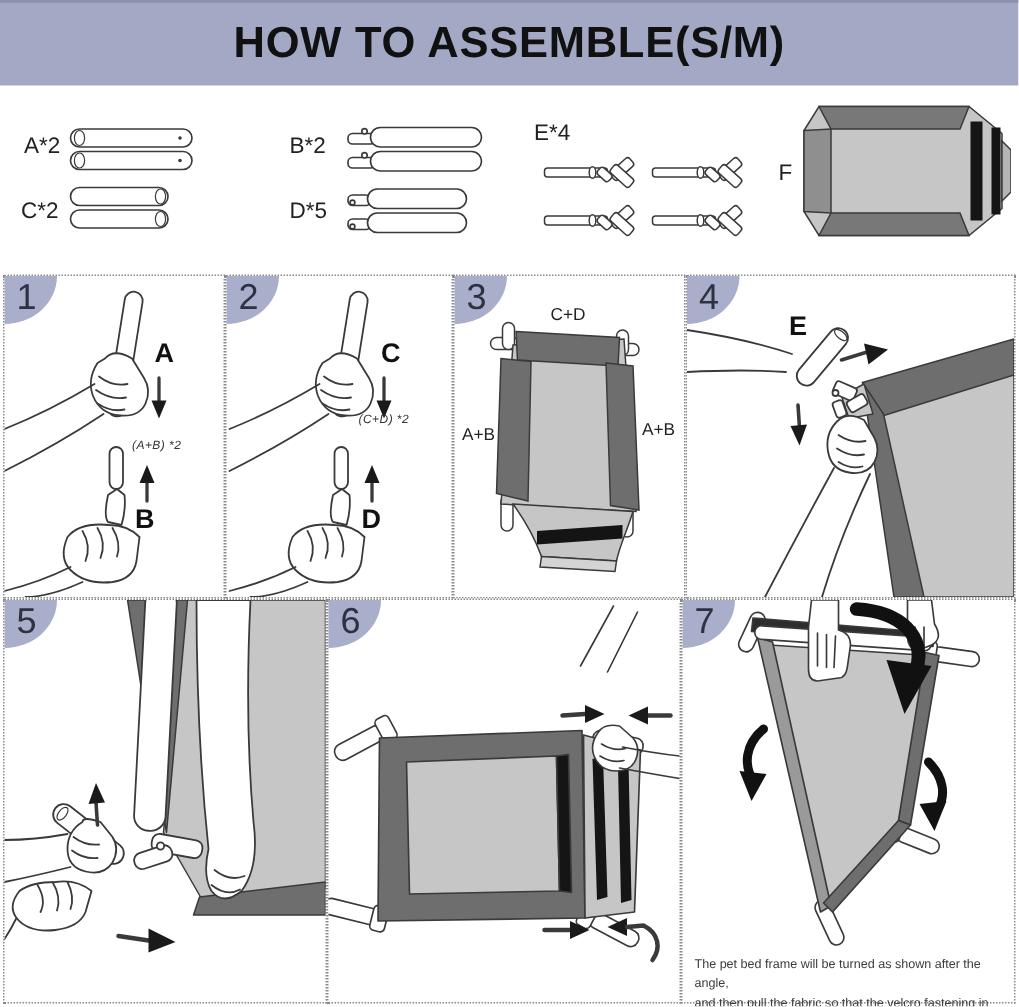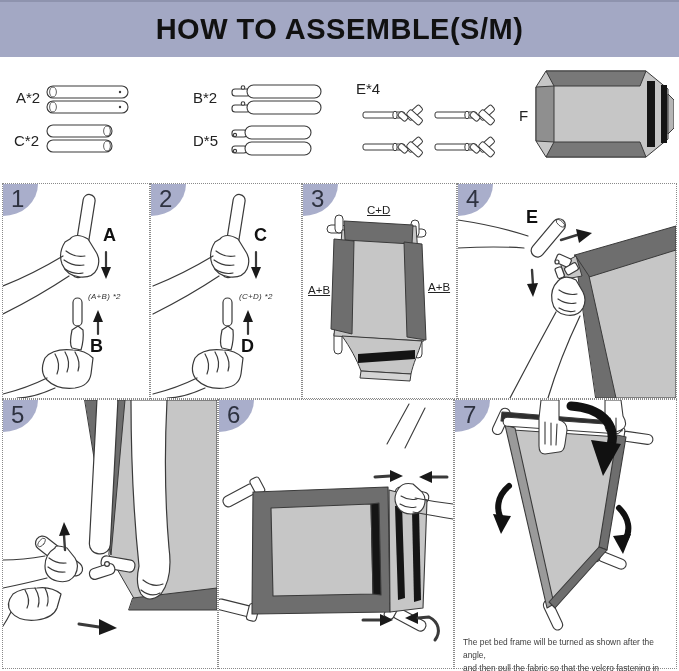--- a/index.html
+++ b/index.html
@@ -12,21 +12,21 @@
   #header .title{font-size:29px;font-weight:bold;letter-spacing:.5px;color:#111;}
   
   .part-label{position:absolute;font-size:15px;color:#222;}
   .part-svg{position:absolute;}
   
   .panel{position:absolute;border:1px dotted #8a8a8a;box-sizing:border-box;background:#fff;}
   .badge{position:absolute;left:0;top:0;width:35px;height:32px;background:#a9aecb;
          border-bottom-right-radius:100% 100%;}
   .badge-num{position:absolute;left:8px;top:1px;font-size:24px;font-weight:400;color:#2e3240;}
   .big-letter{position:absolute;font-size:18px;font-weight:bold;color:#111;}
-  .mid-label{position:absolute;font-size:11.5px;color:#222;text-decoration:underline;}
+  .mid-label{position:absolute;font-size:11.5px;color:#222;}
   .small-note{position:absolute;font-size:8px;color:#333;letter-spacing:.3px;font-style:italic;}
   .caption{position:absolute;left:8px;top:236px;width:212px;font-size:8.4px;
            line-height:13px;color:#3c3c3c;}
   svg{display:block;}
   .art{position:absolute;left:0;top:0;}
 </style>
 </head>
 <body>
 
 <div id="page">
@@ -201,21 +201,21 @@
         <path d="M52,170 q6,10 2,20 M62,168 q6,10 2,20 M72,168 q6,10 3,19"></path>
         <path d="M44,194 Q24,204 0,210"></path>
         <path d="M52,204 Q30,214 14,214"></path>
         <line x1="103" y1="68" x2="103" y2="84" stroke-width="2.2"></line>
         <polygon points="98,83 108,83 103,95" fill="#1a1a1a" stroke="none"></polygon>
         <line x1="95" y1="150" x2="95" y2="137" stroke-width="2.2"></line>
         <polygon points="90,138 100,138 95,126" fill="#1a1a1a" stroke="none"></polygon>
       </g>
     </svg>
     <div class="big-letter" style="left:103px;top:41px;">C</div>
-    <div class="small-note" style="left:88px;top:108px;text-align:right;">(C+D) *2</div>
+    <div class="small-note" style="left:88px;top:91px;text-align:right;">(C+D) *2</div>
     <div class="big-letter" style="left:90px;top:152px;">D</div>
   </div>
 
   <div class="panel" style="left:302px;top:183px;width:155px;height:216px;">
     <div class="badge"></div>
     <div class="badge-num">3</div>
     <svg class="art" width="155" height="214" viewBox="0 0 155 214">
       <g stroke="#3a3a3a" stroke-width="1">
         <rect x="24" y="41" width="19" height="8" rx="4" fill="#fff"></rect>
         <rect x="32" y="31" width="8" height="18" rx="4" fill="#fff"></rect>

